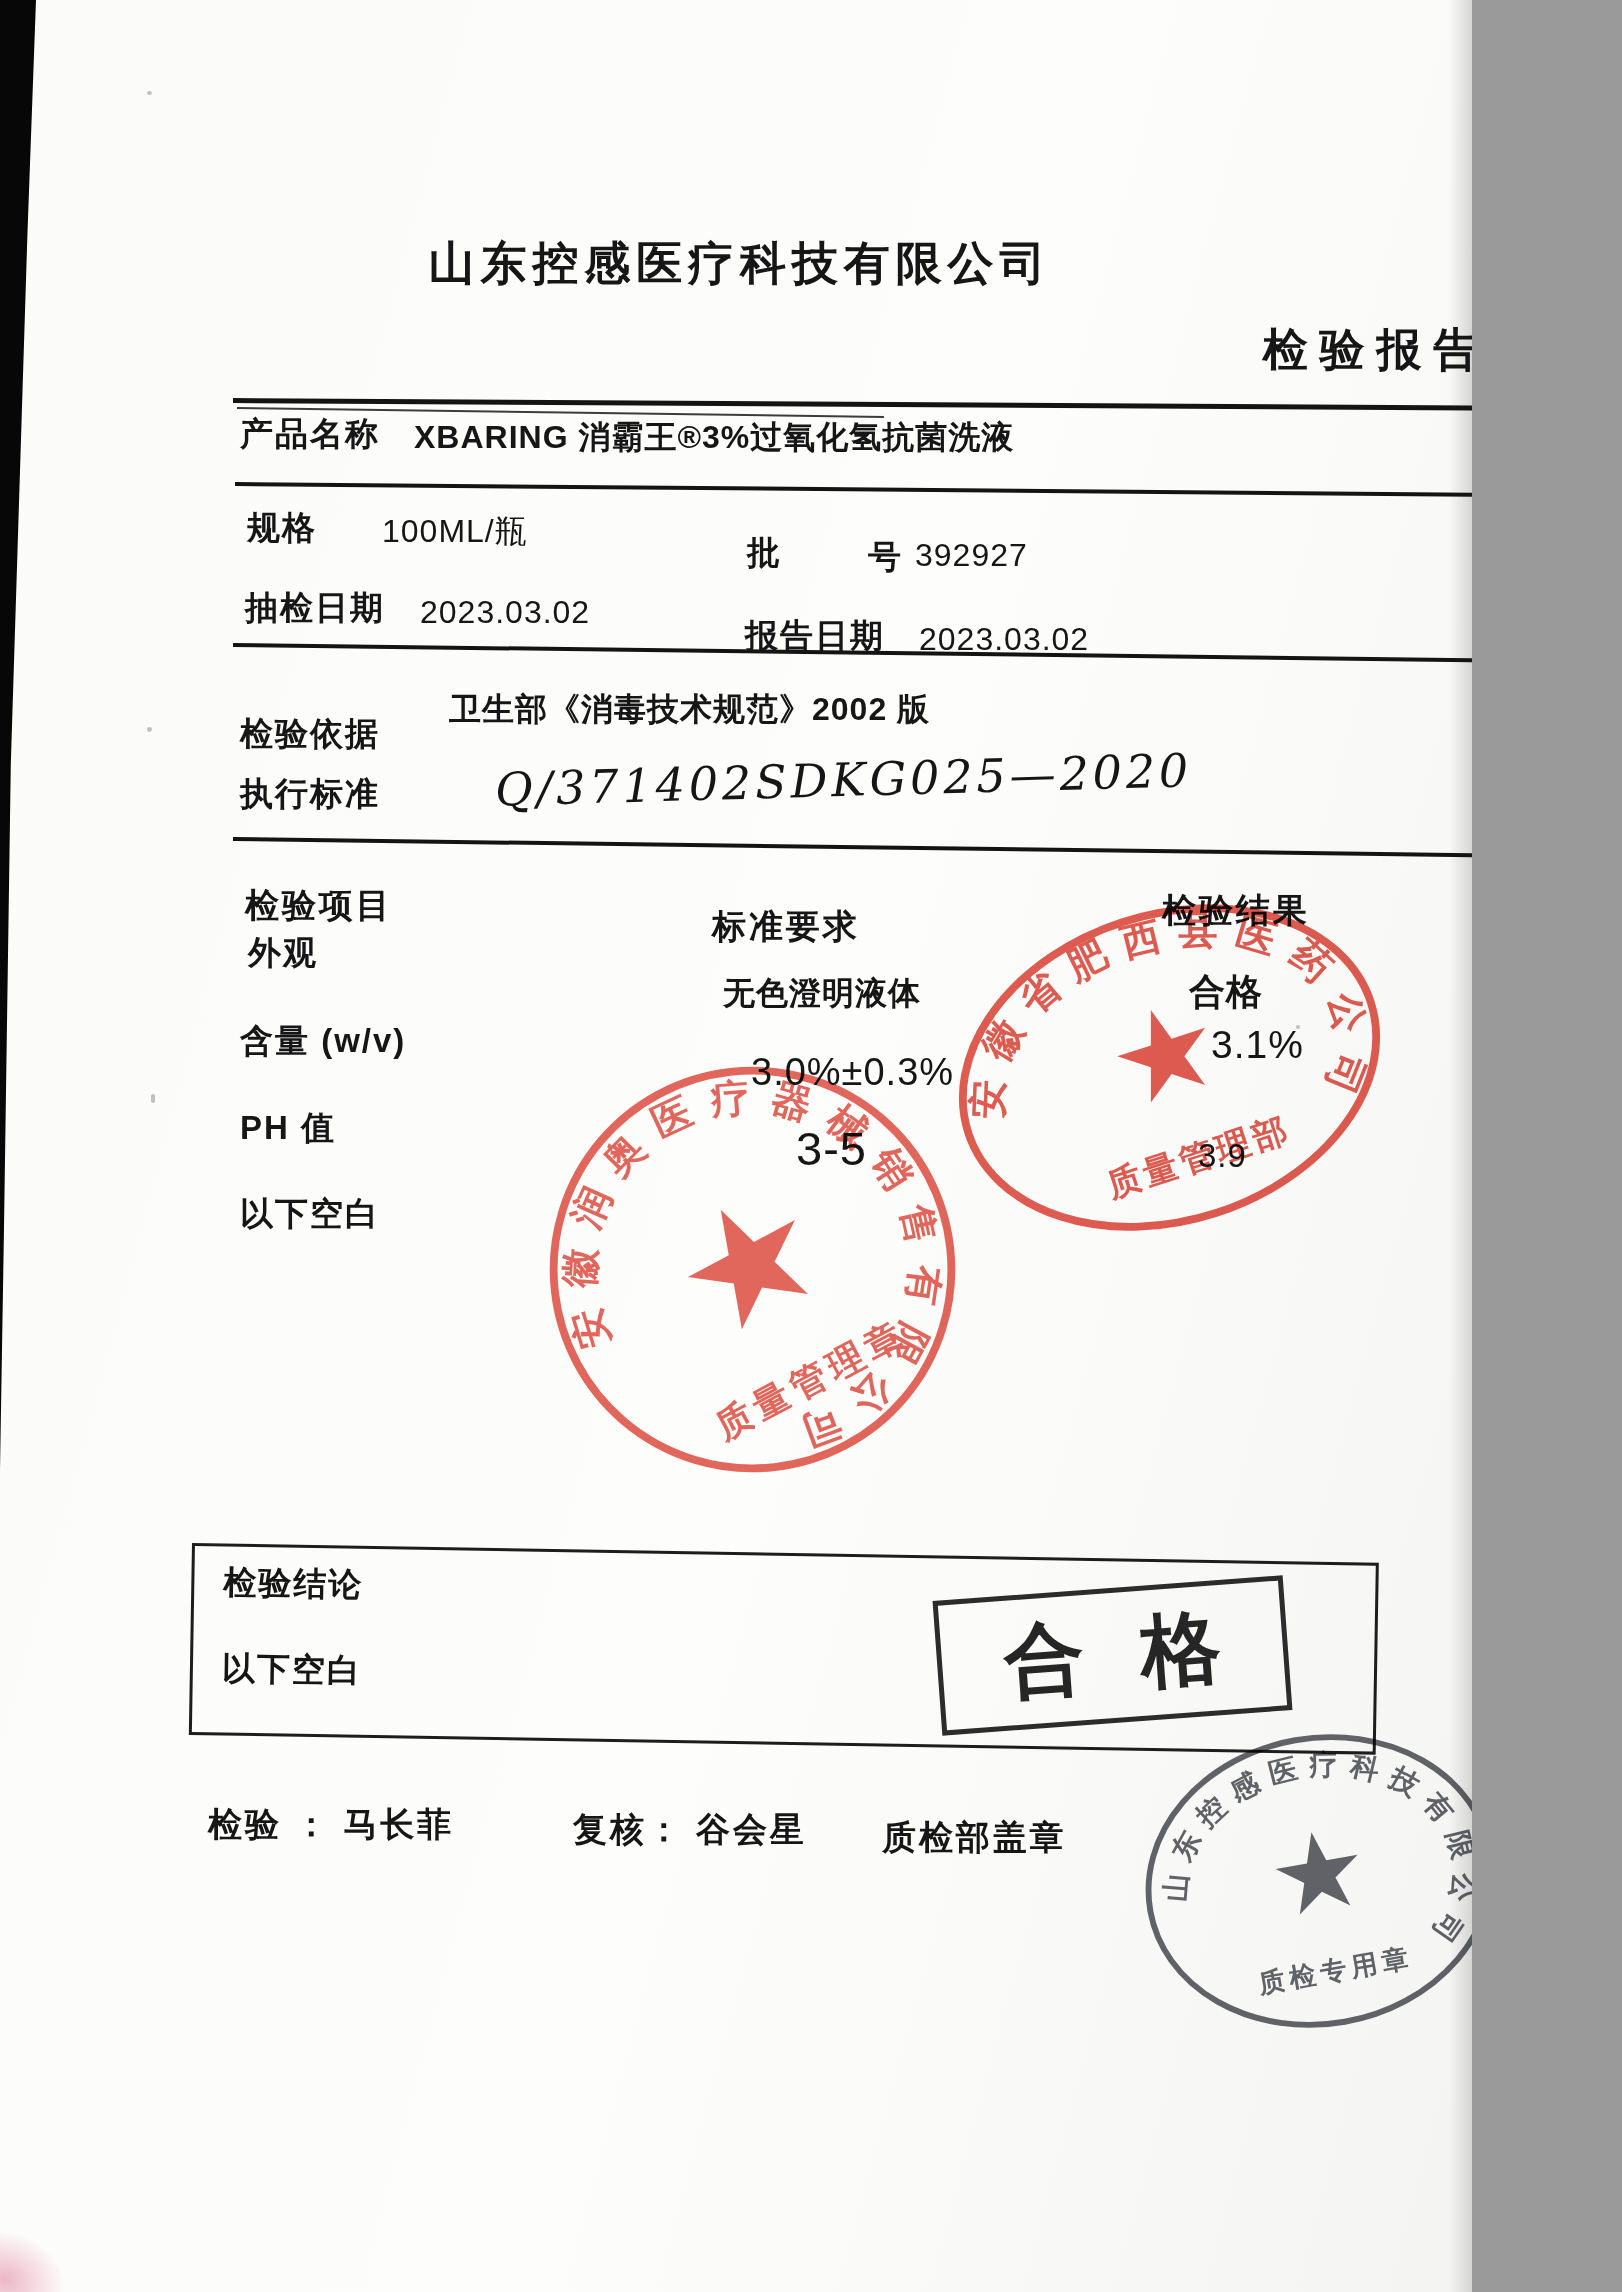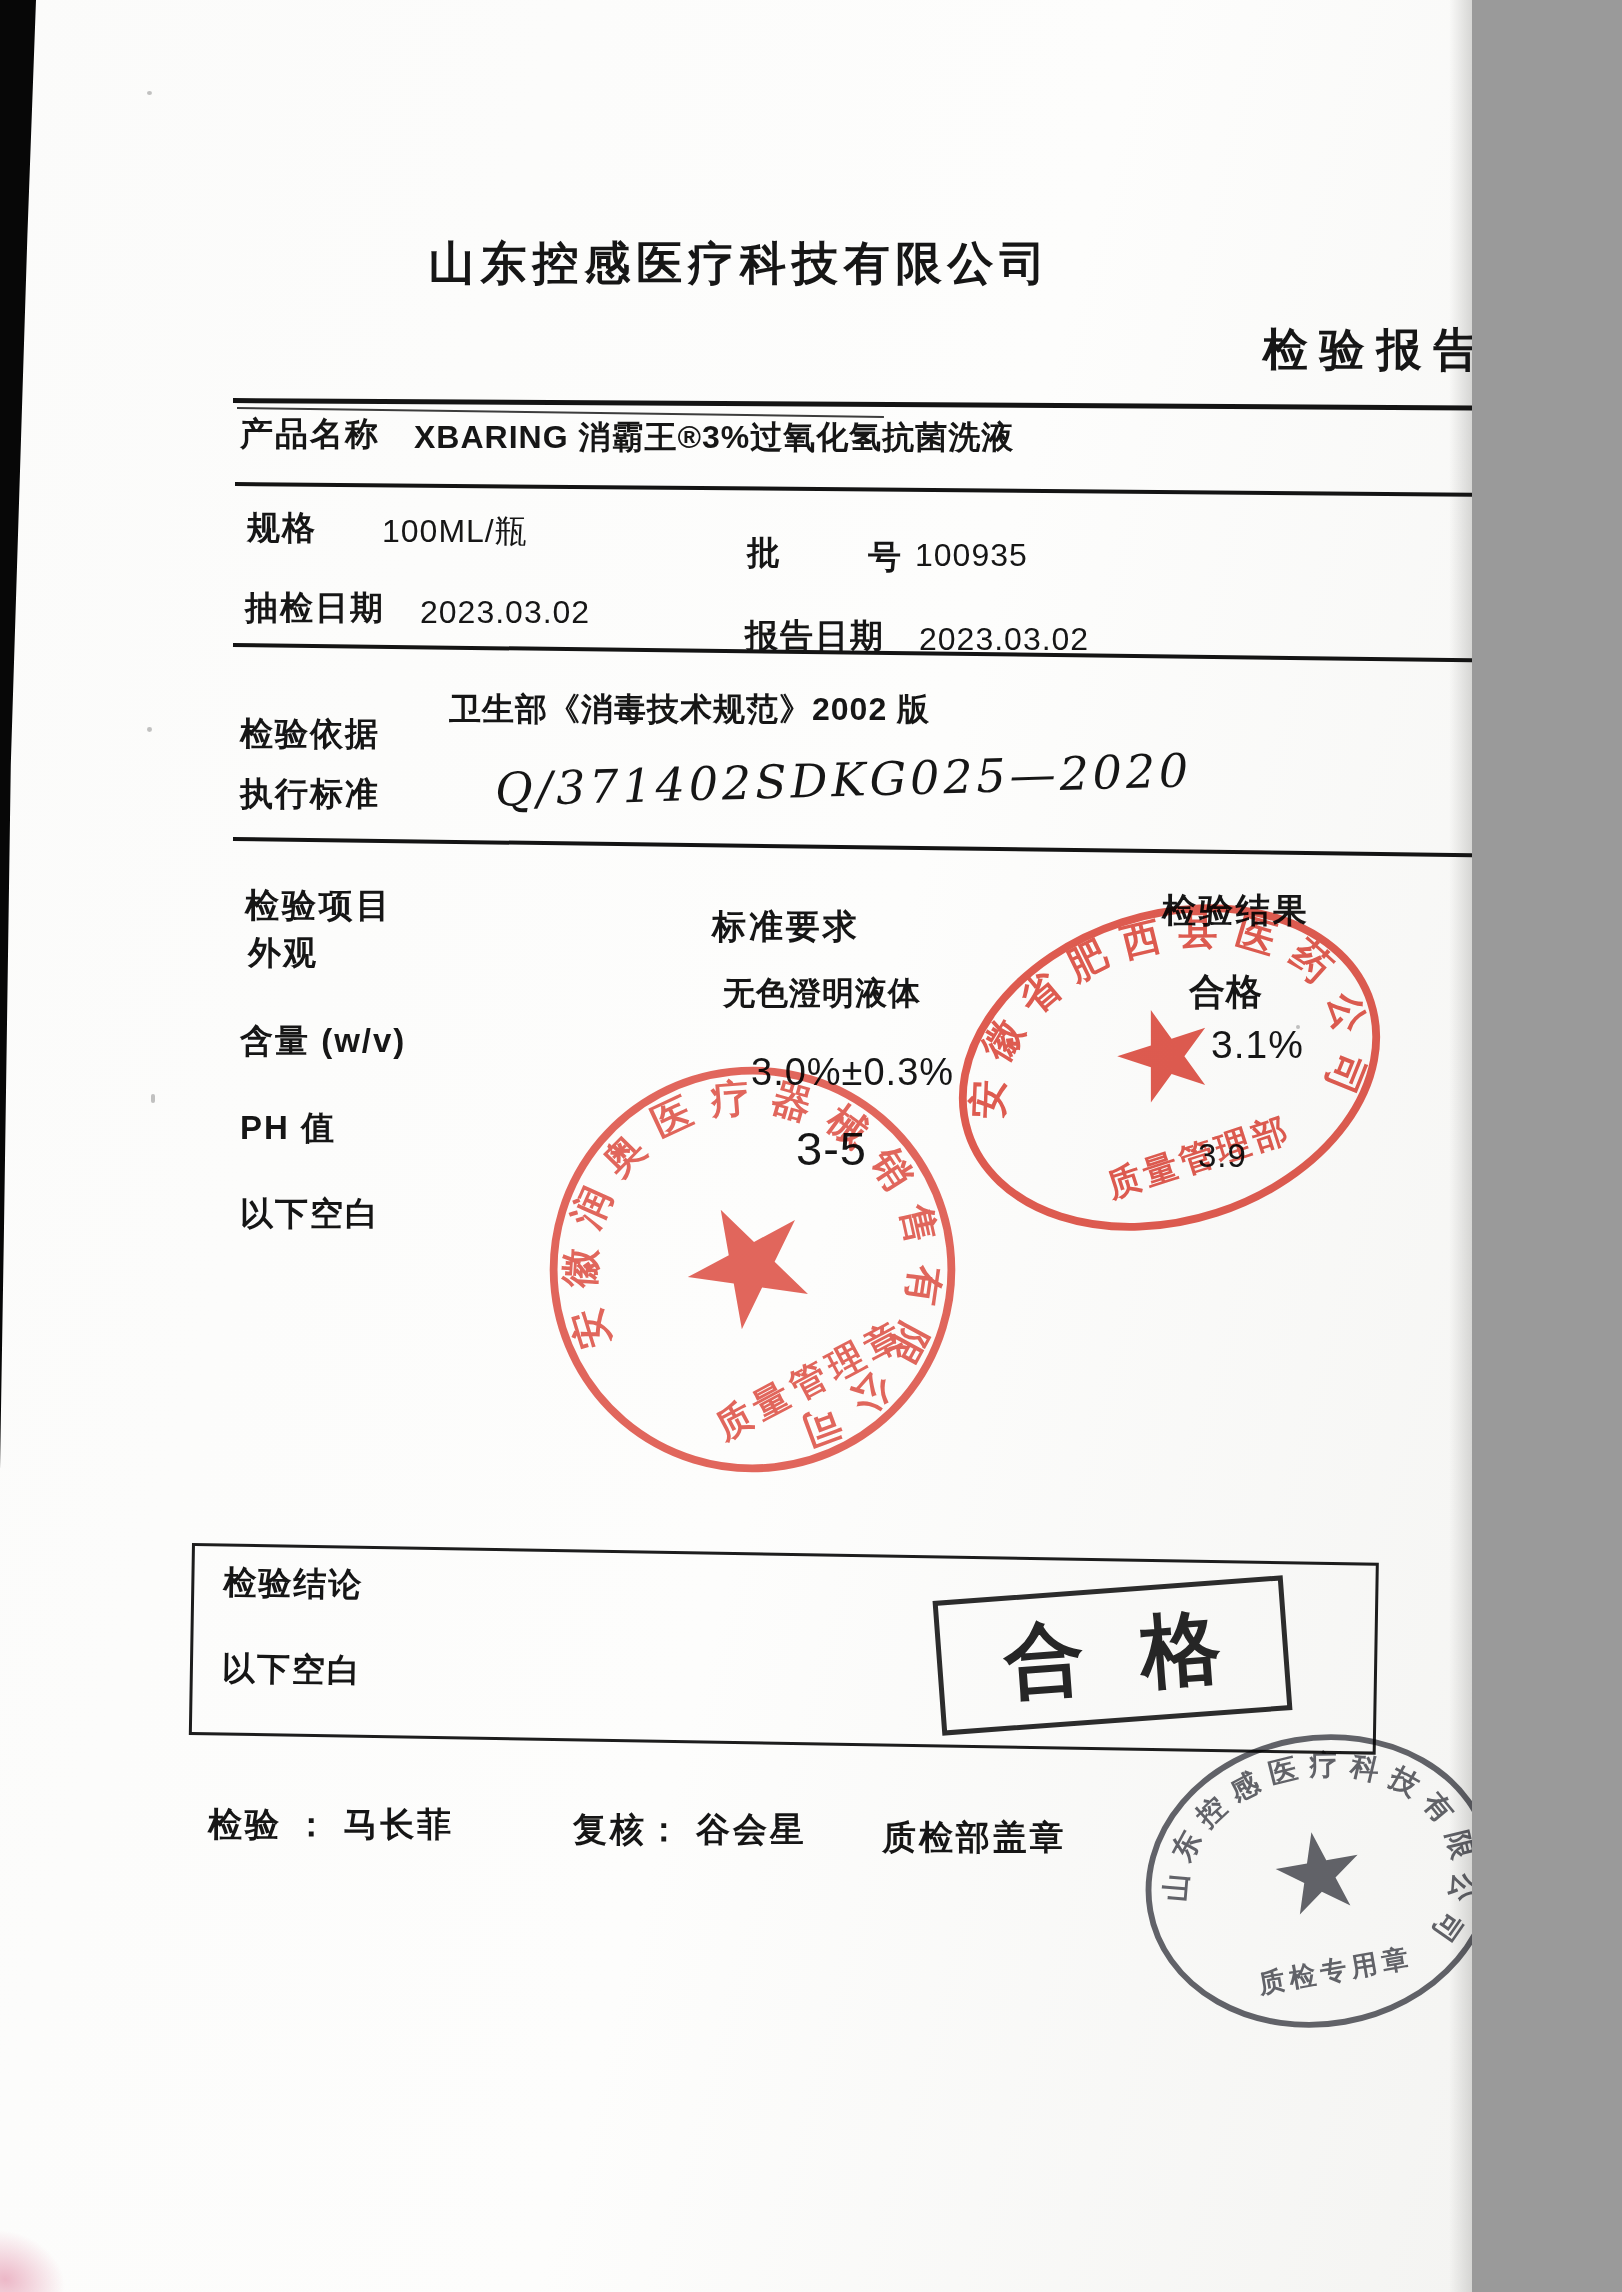--- a/index.html
+++ b/index.html
@@ -70,21 +70,21 @@
   <div class="rule" style="left:233px;top:837px;width:1249px;height:3.9px;transform:rotate(0.75deg);"></div>
 
   <div class="abs lbl" style="left:240px;top:412px;">产品名称</div>
   <div class="abs val" style="left:414px;top:416px;font-weight:600;">XBARING 消霸王®3%过氧化氢抗菌洗液</div>
 
   <div class="abs lbl" style="left:247px;top:506px;">规格</div>
   <div class="abs val" style="left:382px;top:510px;">100ML/瓶</div>
 
   <div class="abs lbl" style="left:747px;top:531px;">批</div>
   <div class="abs lbl" style="left:868px;top:535px;">号</div>
-  <div class="abs val" style="left:915px;top:537px;">100935</div>
+  <div class="abs val" style="left:915px;top:537px;">392927</div>
 
   <div class="abs lbl" style="left:245px;top:586px;">抽检日期</div>
   <div class="abs val" style="left:420px;top:594px;">2023.03.02</div>
 
   <div class="abs lbl" style="left:745px;top:614px;">报告日期</div>
   <div class="abs val" style="left:919px;top:621px;">2023.03.02</div>
 
   <div class="abs lbl" style="left:240px;top:712px;">检验依据</div>
   <div class="abs val" style="left:449px;top:688px;font-weight:600;">卫生部《消毒技术规范》2002 版</div>
 

